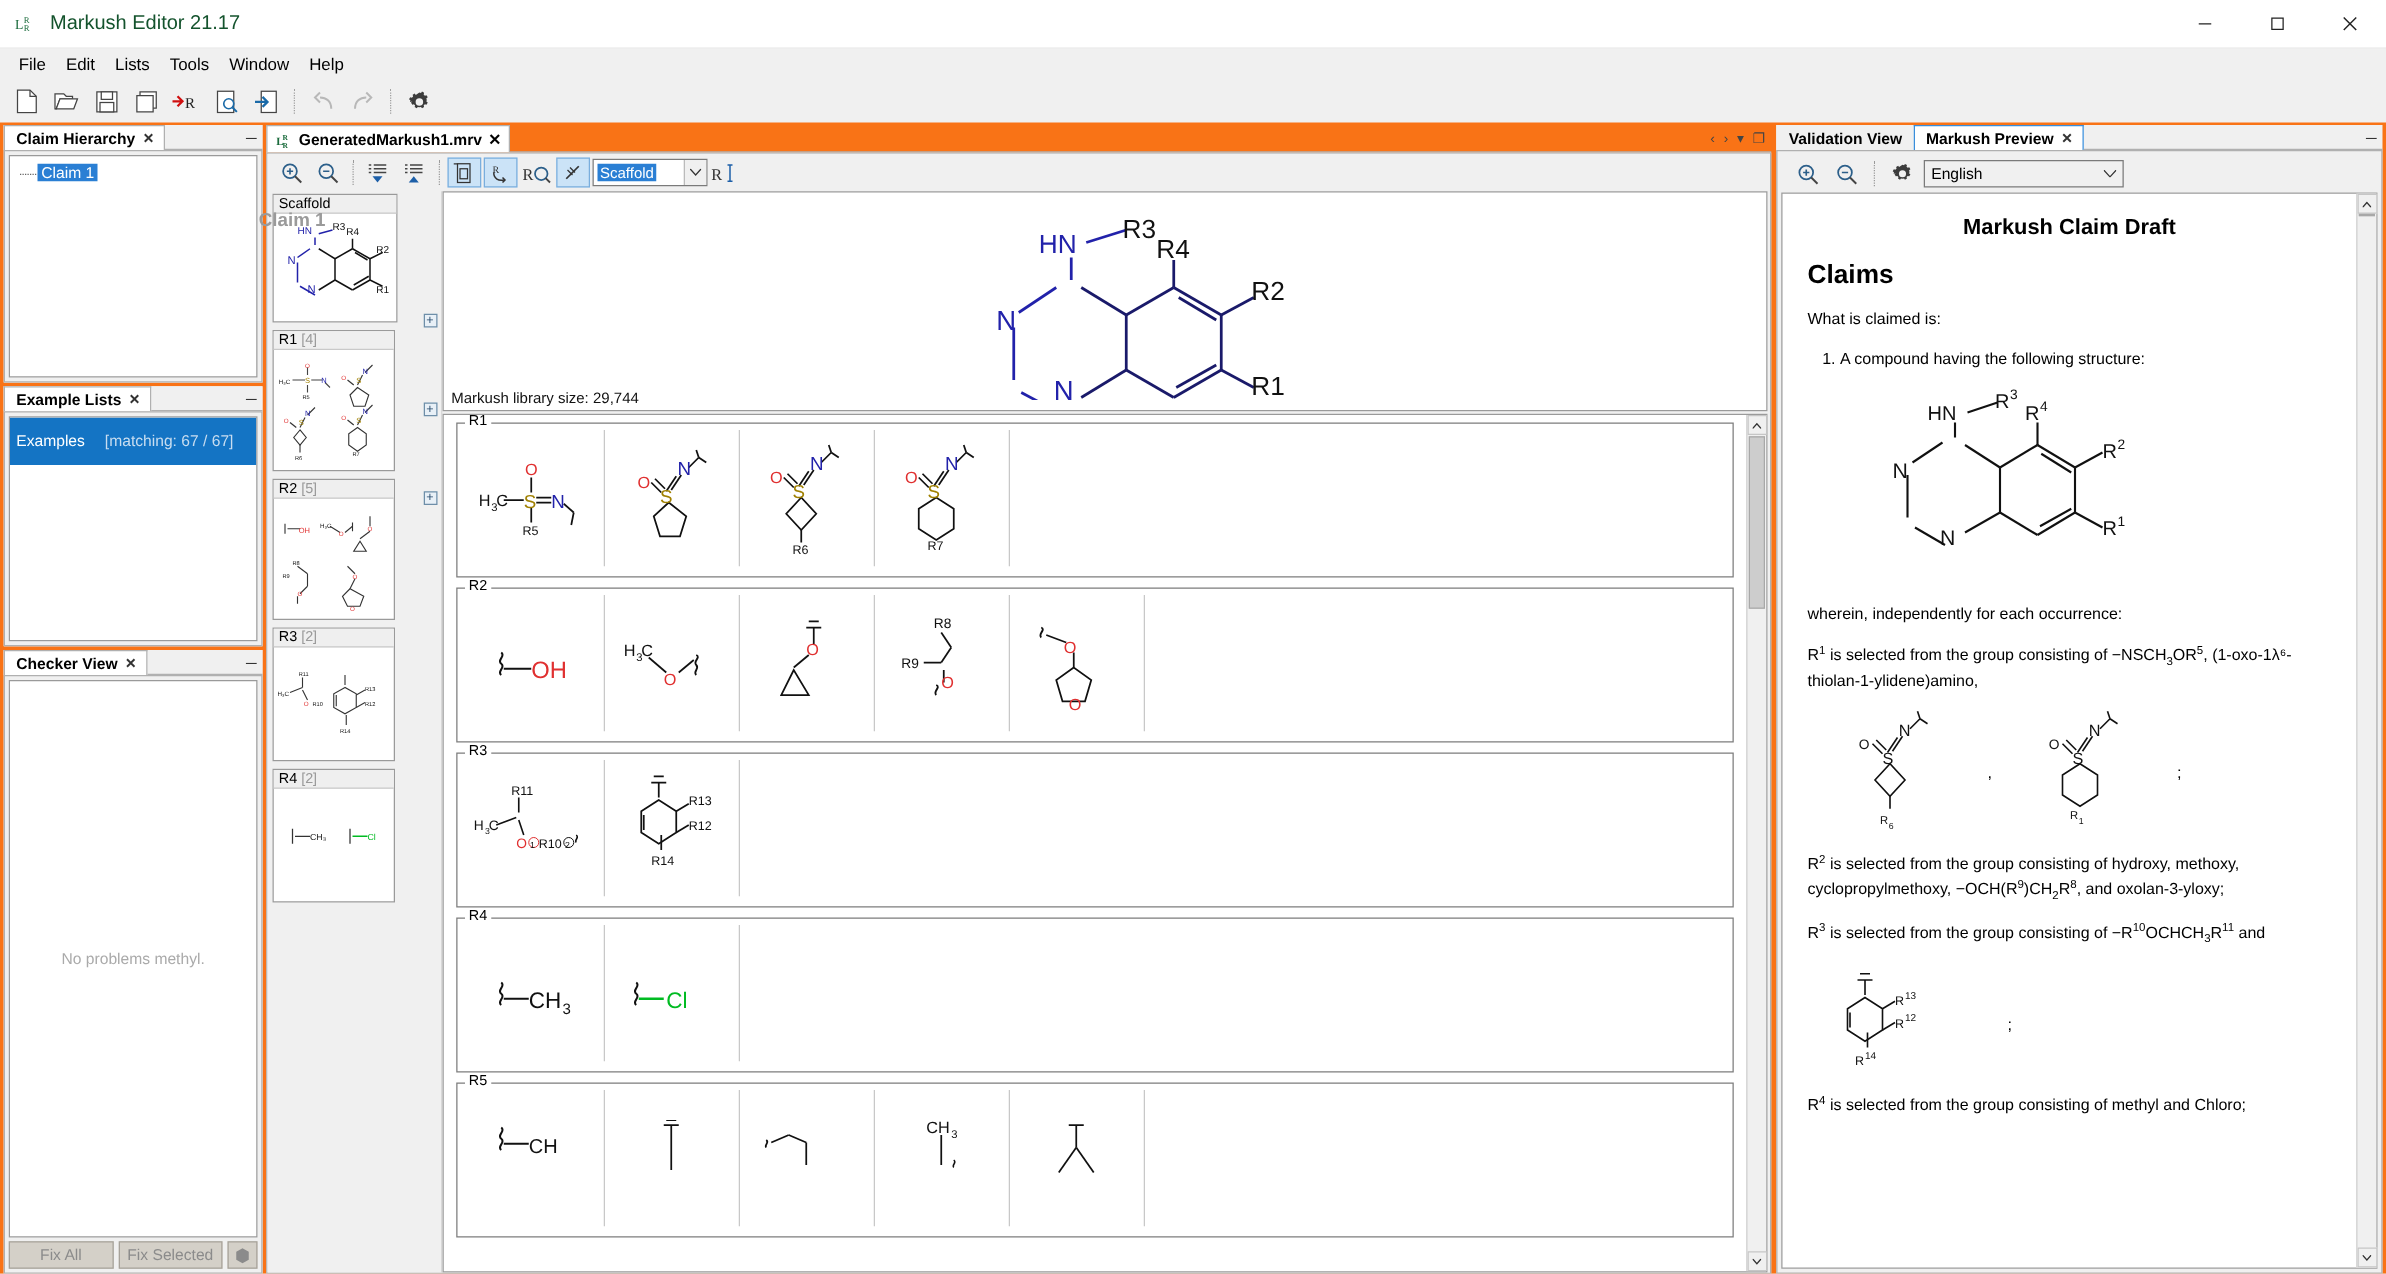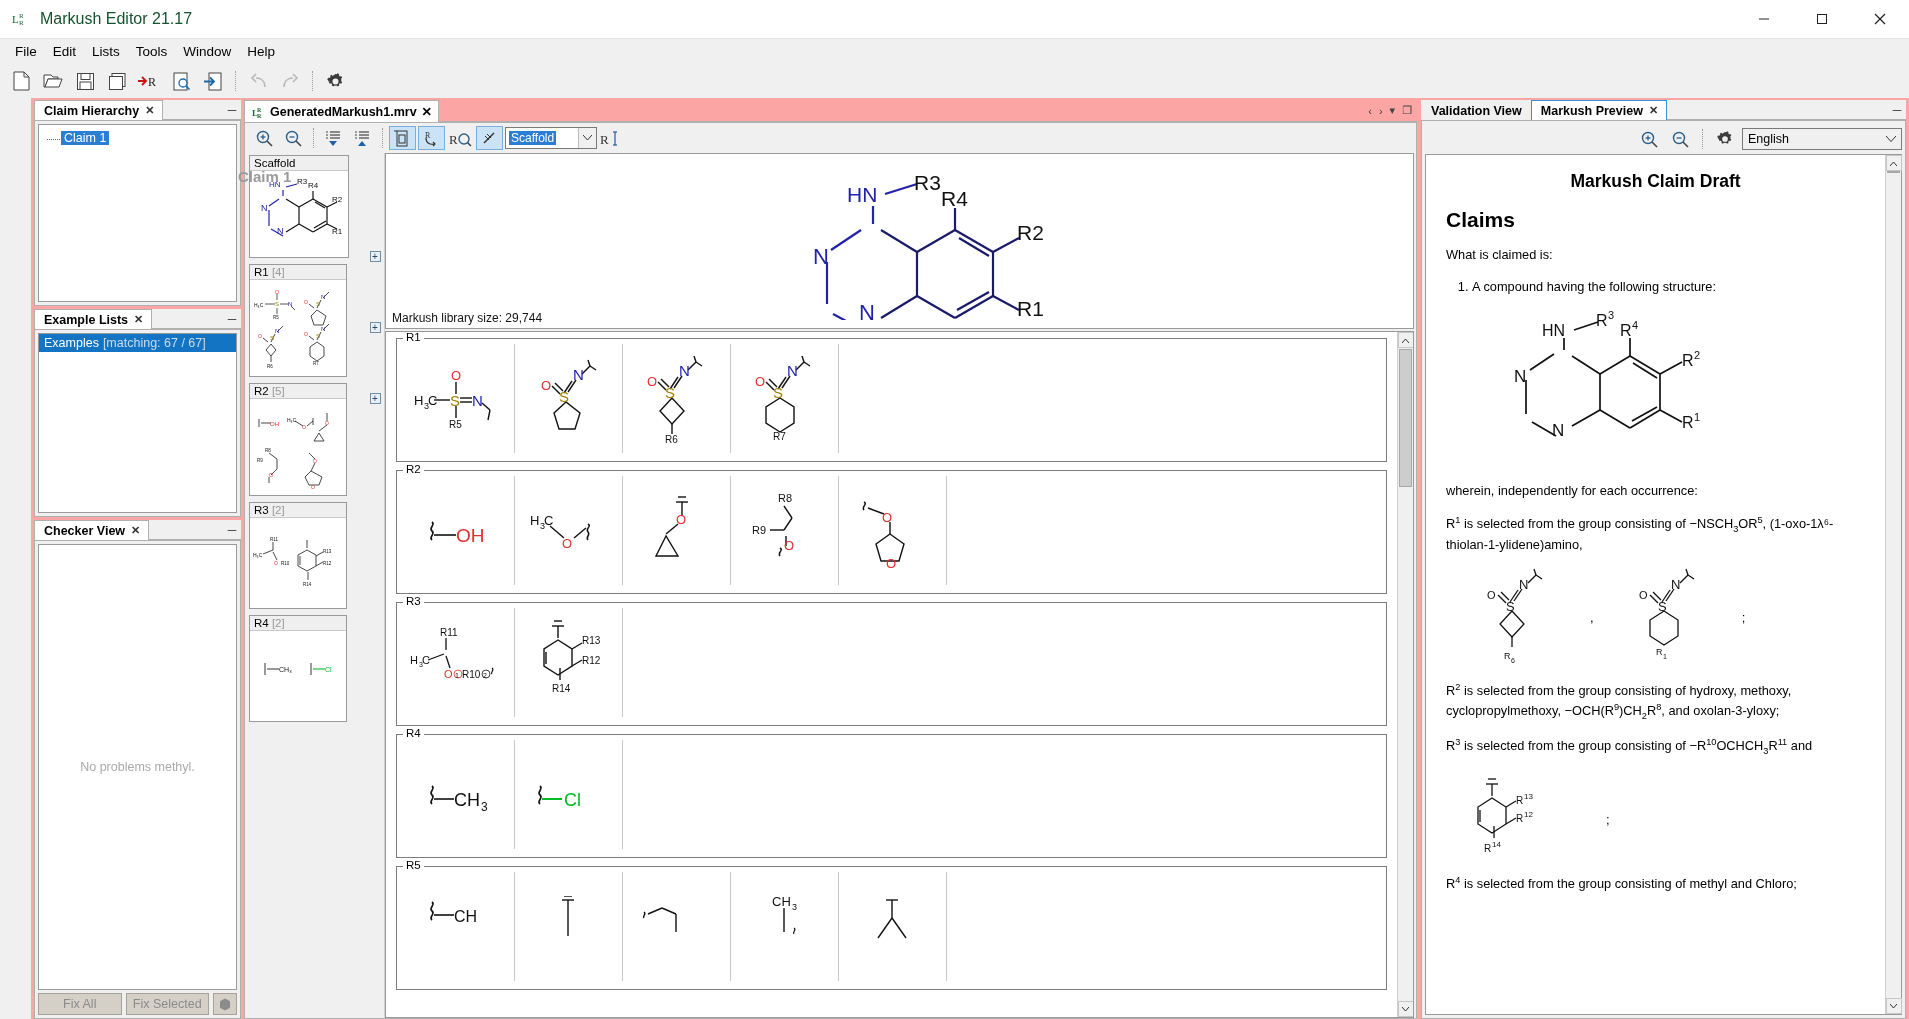--- a/index.html
+++ b/index.html
@@ -27,21 +27,21 @@
   
   .menubar { height: 25px; background: #f0f0f0; display: flex; align-items: center; padding-left: 7px; flex: 0 0 25px; }
   .menubar .mi { padding: 3px 8px; font-size: 13.5px; color: #000; }
 
   
   .toolbar { height: 34px; background: #f0f0f0; display: flex; align-items: center; padding-left: 6px; flex: 0 0 34px; gap: 2px; }
   .tb-btn { width: 30px; height: 28px; display:flex; align-items:center; justify-content:center; border: 1px solid transparent; }
   .tb-sep { width: 1px; height: 20px; border-left: 1px dotted #a0a0a0; margin: 0 5px; }
 
   
-  .body-row { flex: 1; display: flex; min-height: 0; background: #fca5a5; padding: 0 0 0 0; margin-left: 31px; }
+  .body-row { flex: 1; display: flex; min-height: 0; background: #f97316; padding: 0 0 0 0; }
 
   
   .dock { display: flex; flex-direction: column; background: #f0f0f0; }
   .dock-head { height: 20px; display: flex; align-items: stretch; background: #f0f0f0; }
   .dock-tab {
     display: flex; align-items: center; gap: 6px;
     padding: 0 8px 0 9px; font-size: 12.5px; font-weight: bold;
     background: #ffffff; border: 1px solid #b0b0b0; border-bottom: none;
     color: #000; height: 20px;
   }
@@ -54,21 +54,21 @@
   .white-area { flex: 1; background: #fff; border: 1px solid #9a9a9a; min-height: 0; overflow: hidden; position: relative; }
 
   
   .leftcol { width: 210px; flex: 0 0 210px; display: flex; flex-direction: column; padding: 2px 0 0 3px; }
   .leftcol .dock + .dock { margin-top: 3px; justify-content: flex-end; }
 
   .tree-item { display: flex; align-items: center; font-size: 12.5px; padding-left: 22px; margin-top: 6px; position: relative; }
   .tree-item .dash { position: absolute; left: 8px; top: 8px; width: 13px; border-top: 1px dotted #666; }
   .tree-label { background: #2a7fd4; color: #fff; padding: 0 3px; }
 
-  .list-row-sel { background: #1474c4; color: #fff; padding: 2px 5px; font-size: 12.5px; display: flex; gap: 4px; align-items: baseline; }
+  .list-row-sel { background: #1474c4; color: #fff; padding: 12px 5px; font-size: 12.5px; display: flex; gap: 16px; align-items: baseline; }
   .list-row-sel .muted { color: #c8ddf0; }
 
   .no-problems { position:absolute; left:0; right:0; top:50%; transform: translateY(-50%); text-align:center; color:#aaa; font-size: 12.5px; }
 
   .fixbar { display: flex; gap: 4px; margin-top: 3px; flex: 0 0 22px; }
   .fixbtn { flex: 1; height: 22px; background: #d4d0c8; border: 1px solid #a7a29a; color: #8b8b8b; font-size: 12.5px; display:flex; align-items:center; justify-content:center; }
   .fixbtn.small { flex: 0 0 24px; }
 
   
   .centercol { flex: 1; display: flex; flex-direction: column; padding: 2px 2px 0 3px; min-width: 0; }
@@ -957,21 +957,21 @@
           <span>Validation View</span>
         </div>
         <div class="dock-tab selected-blue">
           <span>Markush Preview</span>
           <span class="x">✕</span>
         </div>
         <div class="dock-headfill"></div>
         <div class="dock-min">─</div>
       </div>
 
-      <div class="dock-body" style="flex:1; min-height:0;align-items:flex-end;">
+      <div class="dock-body" style="flex:1; min-height:0;">
         <div class="doc-toolbar">
           <span class="etb">
             <svg width="19" height="19" viewBox="0 0 19 19">
                 <circle cx="8" cy="8" r="5.5" fill="none" stroke="#2c5f8a" stroke-width="1.4"></circle>
                 <line x1="5.5" y1="8" x2="10.5" y2="8" stroke="#2c5f8a" stroke-width="1.3"></line>
                 <line x1="8" y1="5.5" x2="8" y2="10.5" stroke="#2c5f8a" stroke-width="1.3"></line>
                 <line x1="12" y1="12" x2="17" y2="17" stroke="#444" stroke-width="1.6"></line>
               </svg>
           </span>
           <span class="etb">

